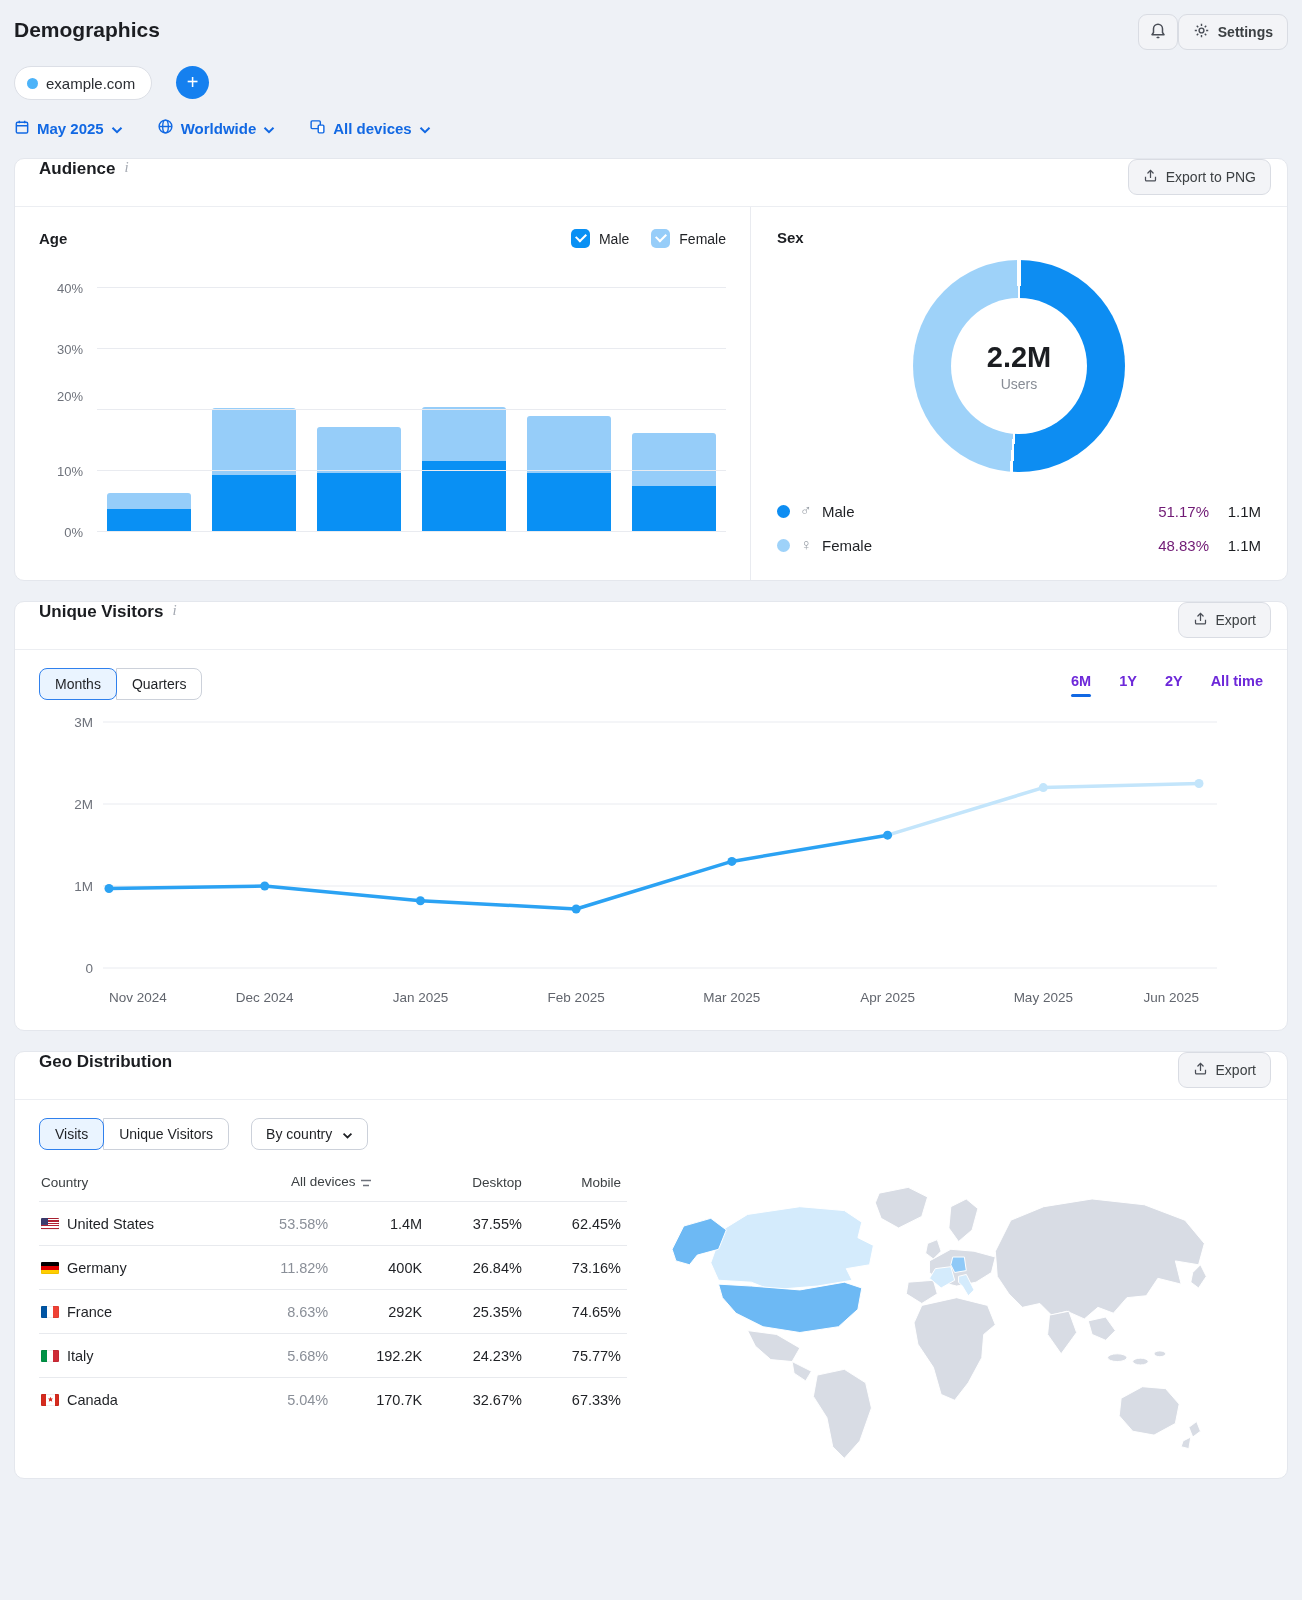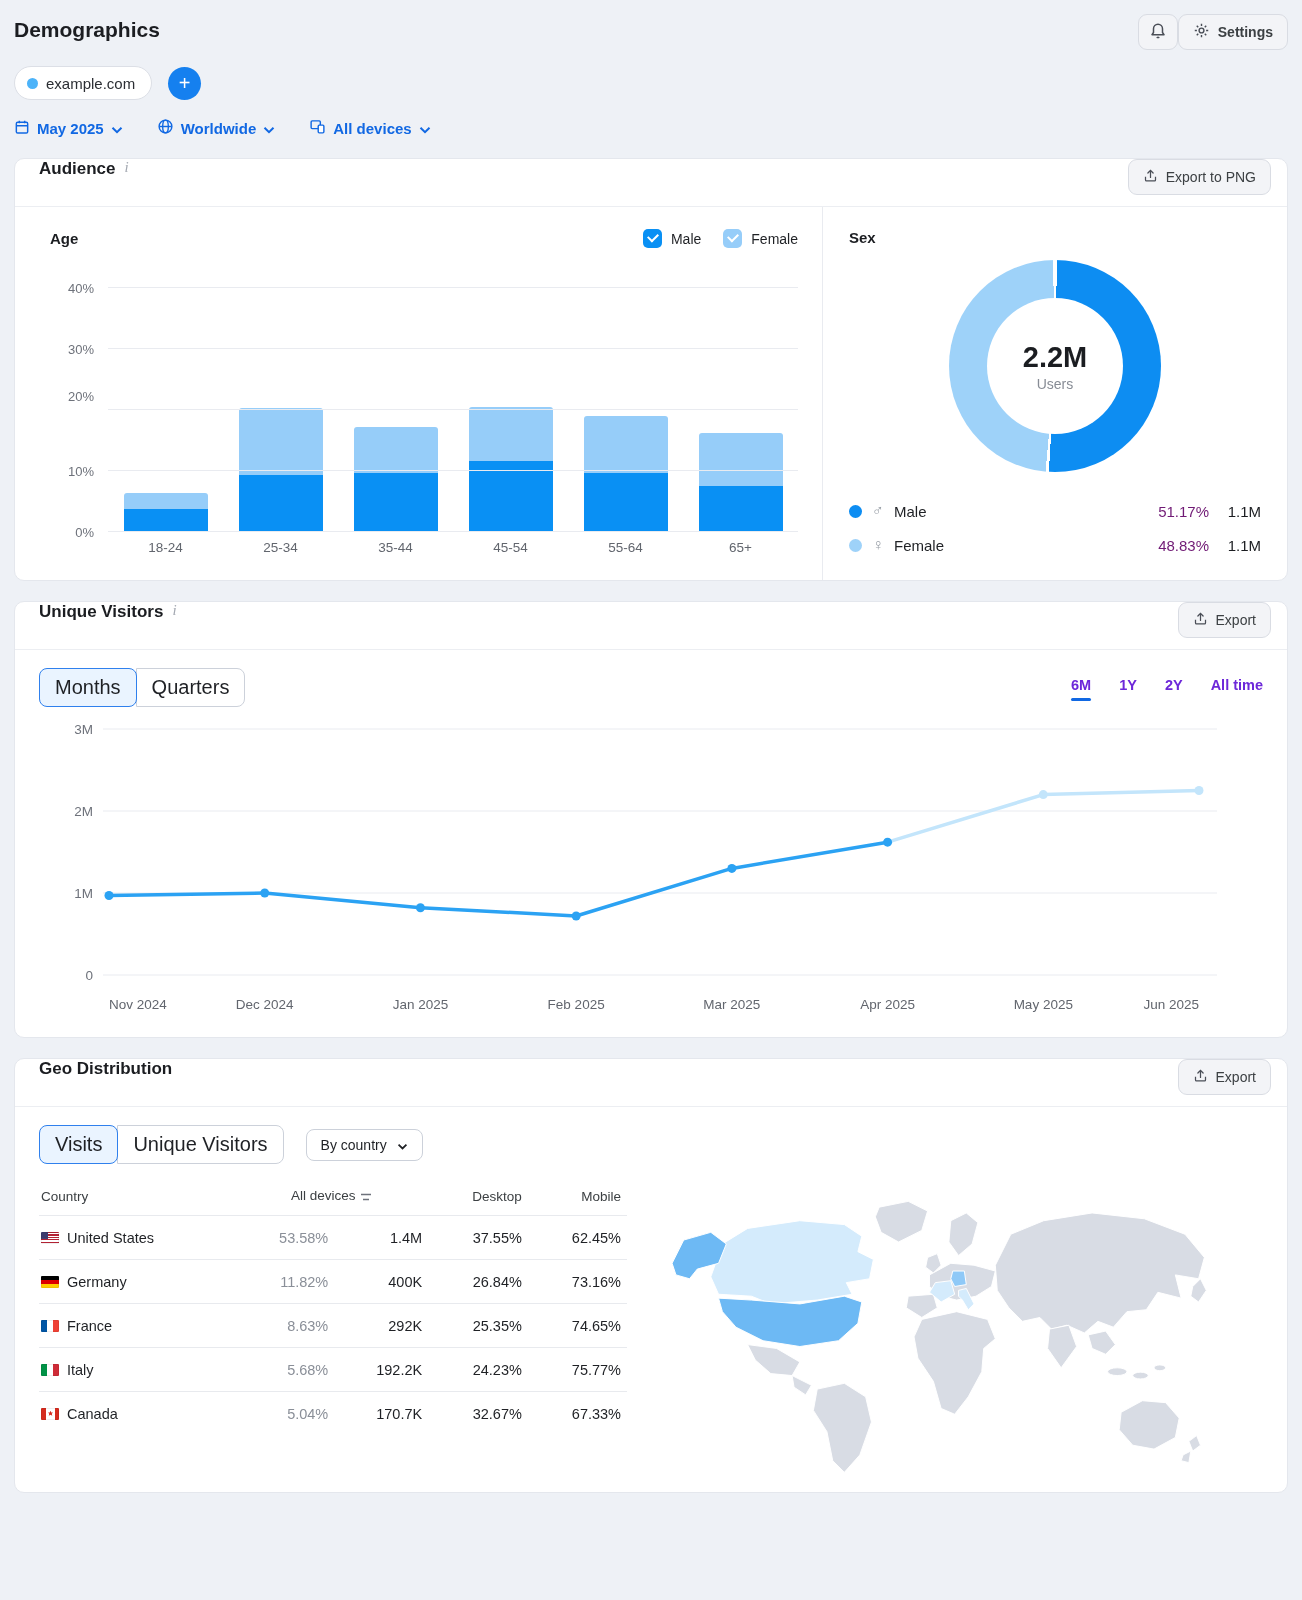--- a/index.html
+++ b/index.html
@@ -12,40 +12,40 @@
   }
   .page-title { font-size:21px; font-weight:bold; color:#1b1d21; padding:4px 0 2px 0;}
   .topbar { display:flex; justify-content:space-between; align-items:flex-start; }
   .topbar-actions { display:flex; }
   .icon-btn, .soft-btn {
     display:inline-flex; align-items:center; gap:8px;
     background:#f3f4f7; border:1px solid #d9dce3; border-radius:9px;
     height:36px; padding:0 10px; font-size:14px; color:#3c4043; cursor:pointer;
   }
   .soft-btn { padding:0 14px; font-weight:bold; }
-  .project-row { margin-top:16px; display:flex; align-items:center; gap:16px; }
+  .project-row { margin-top:16px; display:flex; gap:24px; }
   .project-pill {
     display:inline-flex; align-items:center; gap:8px; background:#fff;
     border:1px solid #dcdfe6; border-radius:18px; height:34px; padding:0 16px 0 12px;
     font-size:15px; color:#2b2e33; cursor:pointer;
   }
   .dot { width:11px; height:11px; border-radius:50%; background:#4cb3f9; }
   .plus-btn { width:33px; height:33px; border-radius:50%; background:#1580ef; color:#fff;
     display:flex; align-items:center; justify-content:center; font-size:20px; cursor:pointer; border:none;}
   .filters { margin-top:18px; display:flex; align-items:center; gap:34px; }
   .filter { display:inline-flex; align-items:center; gap:7px; color:#1168e3; font-size:15px; font-weight:bold; cursor:pointer;}
   .filter svg { flex:none; }
   .card { background:#fff; border:1px solid #e4e7ed; border-radius:10px; margin-top:20px; overflow:hidden; }
   .card-header { height:48px; display:flex; align-items:flex-start; padding:0 16px 0 24px; border-bottom:1px solid #eceef2; position:relative;}
   .card-title { font-size:17px; font-weight:bold; color:#1b1d21; }
   .info-i { color:#a4a9b2; font-family:"Liberation Serif", serif; font-style:italic; font-size:15px; margin-left:9px; }
   .header-right { margin-left:auto; }
   
   .aud-body { display:flex; }
-  .aud-left { width:808px; padding:22px 24px 18px 35px; border-right:1px solid #e9ebf0; }
+  .aud-left { width:736px; padding:22px 24px 18px 24px; border-right:1px solid #e9ebf0; }
   .aud-right { flex:1; padding:22px 26px 18px 26px; }
   .age-top { display:flex; align-items:center; }
   .mini-title { font-size:15px; font-weight:bold; color:#1b1d21; }
   .age-legend { margin-left:auto; display:flex; gap:22px; }
   .chk-wrap { display:flex; align-items:center; gap:9px; font-size:14px; cursor:pointer; }
   .chk { width:19px; height:19px; border-radius:5px; position:relative; }
   .chk.male { background:#0990f4; } .chk.female { background:#96cdf9; }
   .chk::after { content:""; position:absolute; left:5px; top:4px; width:8px; height:5px;
     border-left:2px solid #fff; border-bottom:2px solid #fff; transform:rotate(-45deg); }
   .bar-chart { display:flex; margin-top:14px; }
@@ -70,21 +70,21 @@
   .sex-legend { margin-top:22px; }
   .sex-row { display:flex; align-items:center; height:34px; font-size:15px; }
   .sex-row .ldot { width:13px; height:13px; border-radius:50%; margin-right:10px; flex:none;}
   .gender-glyph { color:#9aa0a8; font-size:16px; width:22px; }
   .sex-pct { margin-left:auto; color:#701a75; }
   .sex-val { width:52px; text-align:right; color:#1b1d21; }
   
   .uv-body { padding:18px 24px 14px 24px; }
   .uv-controls { display:flex; align-items:center; }
   .segmented { display:inline-flex; }
-  .seg-btn { border:1px solid #ccd1da; background:#fff; font-size:20px; color:#1f2125;
+  .seg-btn { border:1px solid #ccd1da; background:#fff; font-size:14px; color:#1f2125;
     padding:7px 15px; cursor:pointer; margin-left:-1px; position:relative; }
   .seg-btn:first-child { border-radius:8px 0 0 8px; margin-left:0; }
   .seg-btn:last-child { border-radius:0 8px 8px 0; }
   .seg-btn.selected { background:#eaf4ff; border-color:#2f80ed; z-index:1; border-radius:8px; }
   .range-tabs { margin-left:auto; display:flex; gap:28px; }
   .range-tab { font-size:14.5px; font-weight:bold; color:#6d28d9; cursor:pointer; padding-bottom:6px; position:relative; }
   .range-tab.selected::after { content:""; position:absolute; left:0; right:0; bottom:-2px; height:3px;
     background:#1168e3; border-radius:2px; }
   .line-chart { margin-top:10px; }
   
@@ -275,28 +275,20 @@
                 </div>
               </div>
             </div>
         <div class="gridline" style="bottom: 0px;"></div>
             <div class="gridline" style="bottom: 61px;"></div>
             <div class="gridline" style="bottom: 122px;"></div>
             <div class="gridline" style="bottom: 183px;"></div>
             <div class="gridline" style="bottom: 244px;"></div>
           </div>
       </div>
-      <div class="bar-xlabels" id="age-xlabels">
-          <span>18-24</span>
-          <span>25-34</span>
-          <span>35-44</span>
-          <span>45-54</span>
-          <span>55-64</span>
-          <span>65+</span>
-        </div>
     </div>
     <div class="aud-right">
       <div class="mini-title">Sex</div>
       <div class="donut-wrap">
         <div class="donut" id="sex-donut" style="background: conic-gradient(rgb(255, 255, 255) 0deg, rgb(255, 255, 255) 0.3%, rgb(13, 141, 242) 0.3%, rgb(13, 141, 242) 50.92%, rgb(255, 255, 255) 50.92%, rgb(255, 255, 255) 51.42%, rgb(158, 210, 249) 51.42%, rgb(158, 210, 249) 99.7%, rgb(255, 255, 255) 99.7%, rgb(255, 255, 255) 100%);">
           <div class="donut-hole">
             <div class="donut-value">2.2M</div>
             <div class="donut-sub">Users</div>
           </div>
         </div>

